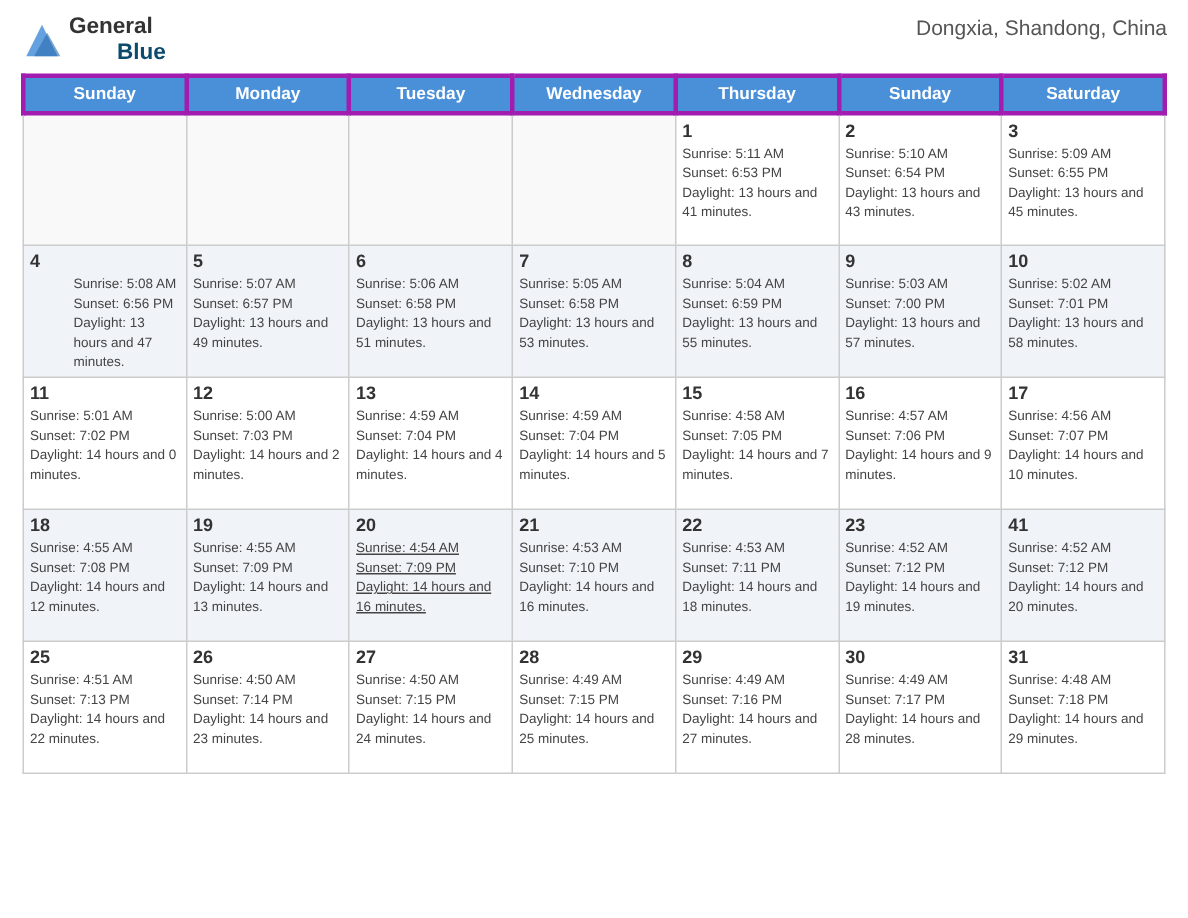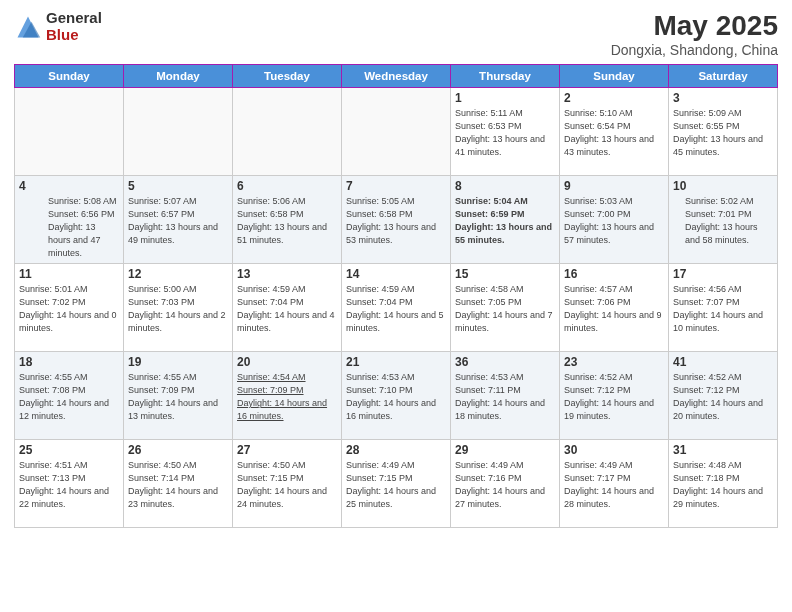--- a/index.html
+++ b/index.html
@@ -34,21 +34,22 @@
       line-height: 1.1;
     }
     .logo-general {
       font-size: 15px;
       font-weight: bold;
       color: #333;
     }
     .logo-blue {
       font-size: 15px;
       font-weight: bold;
-      color: #b91c1c;
+      color: #0c4a6e;
+      margin-left: 32px;
     }
     .logo-icon {
       width: 28px;
       height: 28px;
     }
     .title-block {
       text-align: right;
     }
     .main-title {
       font-size: 28px;
@@ -64,21 +65,21 @@
       border-collapse: collapse;
       table-layout: fixed;
     }
     .day-header {
       background: #4a90d9;
       color: #fff;
       text-align: center;
       font-size: 11.5px;
       font-weight: bold;
       padding: 5px 2px;
-      border: 1px solid #a21caf;
+      border: 3px solid #a21caf;
     }
     .day-cell {
       vertical-align: top;
       border: 1px solid #ccc;
       padding: 3px 4px;
       font-size: 9.5px;
       color: #333;
       height: 88px;
       background: #fff;
     }
@@ -110,21 +111,20 @@
       <svg class="logo-icon" viewBox="0 0 32 32" xmlns="http://www.w3.org/2000/svg">
         <polygon points="4,28 16,4 28,28" fill="#4a90d9" opacity="0.85"></polygon>
         <polygon points="10,28 20,10 30,28" fill="#2a6cb0" opacity="0.6"></polygon>
       </svg>
       <div class="logo-text">
         <span class="logo-general">General</span>
         <span class="logo-blue">Blue</span>
       </div>
     </div>
     <div class="title-block">
-      <div class="main-title">May 2025</div>
       <div class="subtitle">Dongxia, Shandong, China</div>
     </div>
   </div>
 
   <table>
     <thead>
       <tr>
       <th class="day-header">Sunday</th>
           <th class="day-header">Monday</th>
           <th class="day-header">Tuesday</th>
@@ -179,33 +179,33 @@
 Daylight: 13 hours and 51 minutes.</div>
           </td>
           <td class="day-cell alt-row">
             <span class="day-number">7</span>
             <div class="day-info" style="white-space: pre-line;">Sunrise: 5:05 AM
 Sunset: 6:58 PM
 Daylight: 13 hours and 53 minutes.</div>
           </td>
           <td class="day-cell alt-row">
             <span class="day-number">8</span>
-            <div class="day-info" style="white-space: pre-line; font-weight: bold;">Sunrise: 5:04 AM
+            <div class="day-info" style="white-space: pre-line;">Sunrise: 5:04 AM
 Sunset: 6:59 PM
 Daylight: 13 hours and 55 minutes.</div>
           </td>
           <td class="day-cell alt-row">
             <span class="day-number">9</span>
             <div class="day-info" style="white-space: pre-line;">Sunrise: 5:03 AM
 Sunset: 7:00 PM
 Daylight: 13 hours and 57 minutes.</div>
           </td>
           <td class="day-cell alt-row">
             <span class="day-number">10</span>
-            <div class="day-info" style="white-space: pre-line; margin-left: 12px;">Sunrise: 5:02 AM
+            <div class="day-info" style="white-space: pre-line;">Sunrise: 5:02 AM
 Sunset: 7:01 PM
 Daylight: 13 hours and 58 minutes.</div>
           </td>
         </tr>
         <tr>
           <td class="day-cell">
             <span class="day-number">11</span>
             <div class="day-info" style="white-space: pre-line;">Sunrise: 5:01 AM
 Sunset: 7:02 PM
 Daylight: 14 hours and 0 minutes.</div>
@@ -266,21 +266,21 @@
 Sunset: 7:09 PM
 Daylight: 14 hours and 16 minutes.</div>
           </td>
           <td class="day-cell alt-row">
             <span class="day-number">21</span>
             <div class="day-info" style="white-space: pre-line;">Sunrise: 4:53 AM
 Sunset: 7:10 PM
 Daylight: 14 hours and 16 minutes.</div>
           </td>
           <td class="day-cell alt-row">
-            <span class="day-number">36</span>
+            <span class="day-number">22</span>
             <div class="day-info" style="white-space: pre-line;">Sunrise: 4:53 AM
 Sunset: 7:11 PM
 Daylight: 14 hours and 18 minutes.</div>
           </td>
           <td class="day-cell alt-row">
             <span class="day-number">23</span>
             <div class="day-info" style="white-space: pre-line;">Sunrise: 4:52 AM
 Sunset: 7:12 PM
 Daylight: 14 hours and 19 minutes.</div>
           </td>

